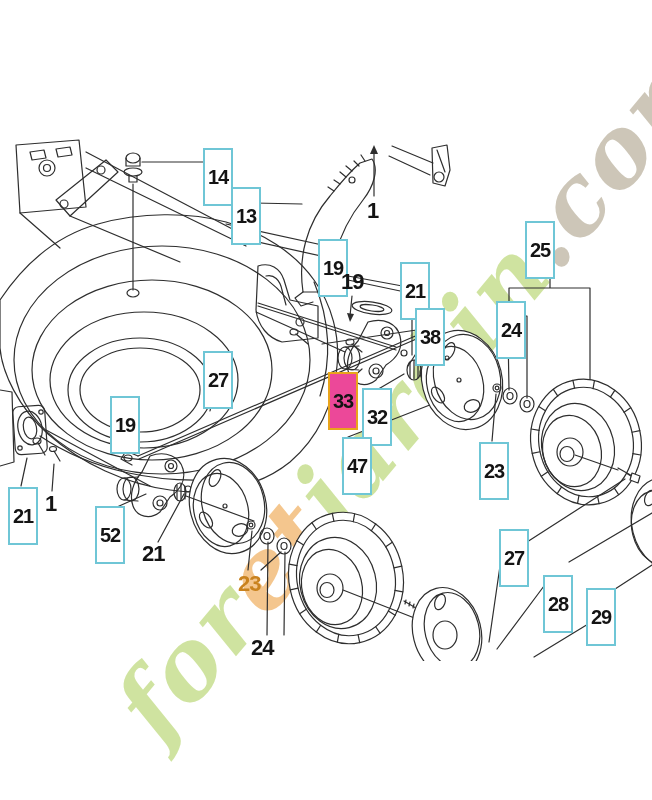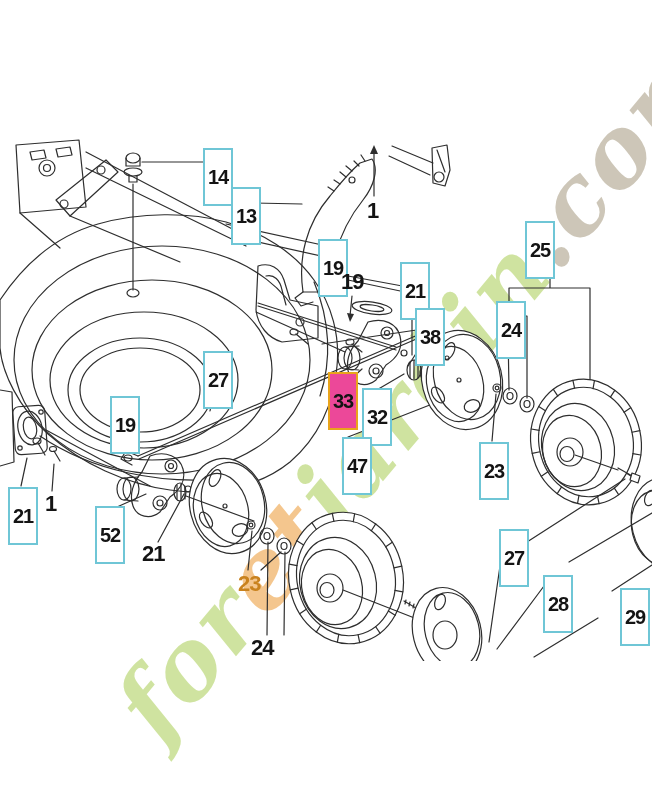--- a/index.html
+++ b/index.html
@@ -302,16 +302,16 @@
   <div class="lbl" style="left:110px;top:396px">19</div>
   <div class="lbl" style="left:342px;top:437px">47</div>
   <div class="lbl" style="left:479px;top:442px">23</div>
   <div class="lbl" style="left:8px;top:487px">21</div>
   <div class="plain" style="left:45px;top:492px">1</div>
   <div class="lbl" style="left:95px;top:506px">52</div>
   <div class="plain" style="left:142px;top:542px">21</div>
   <div class="plain orange" style="left:238px;top:572px">23</div>
   <div class="lbl" style="left:499px;top:529px">27</div>
   <div class="lbl" style="left:543px;top:575px">28</div>
-  <div class="lbl" style="left:620px;top:588px">29</div>
+  <div class="lbl" style="left:586px;top:588px">29</div>
   <div class="plain" style="left:251px;top:636px">24</div>
 
 </div>
 
 </body></html>

